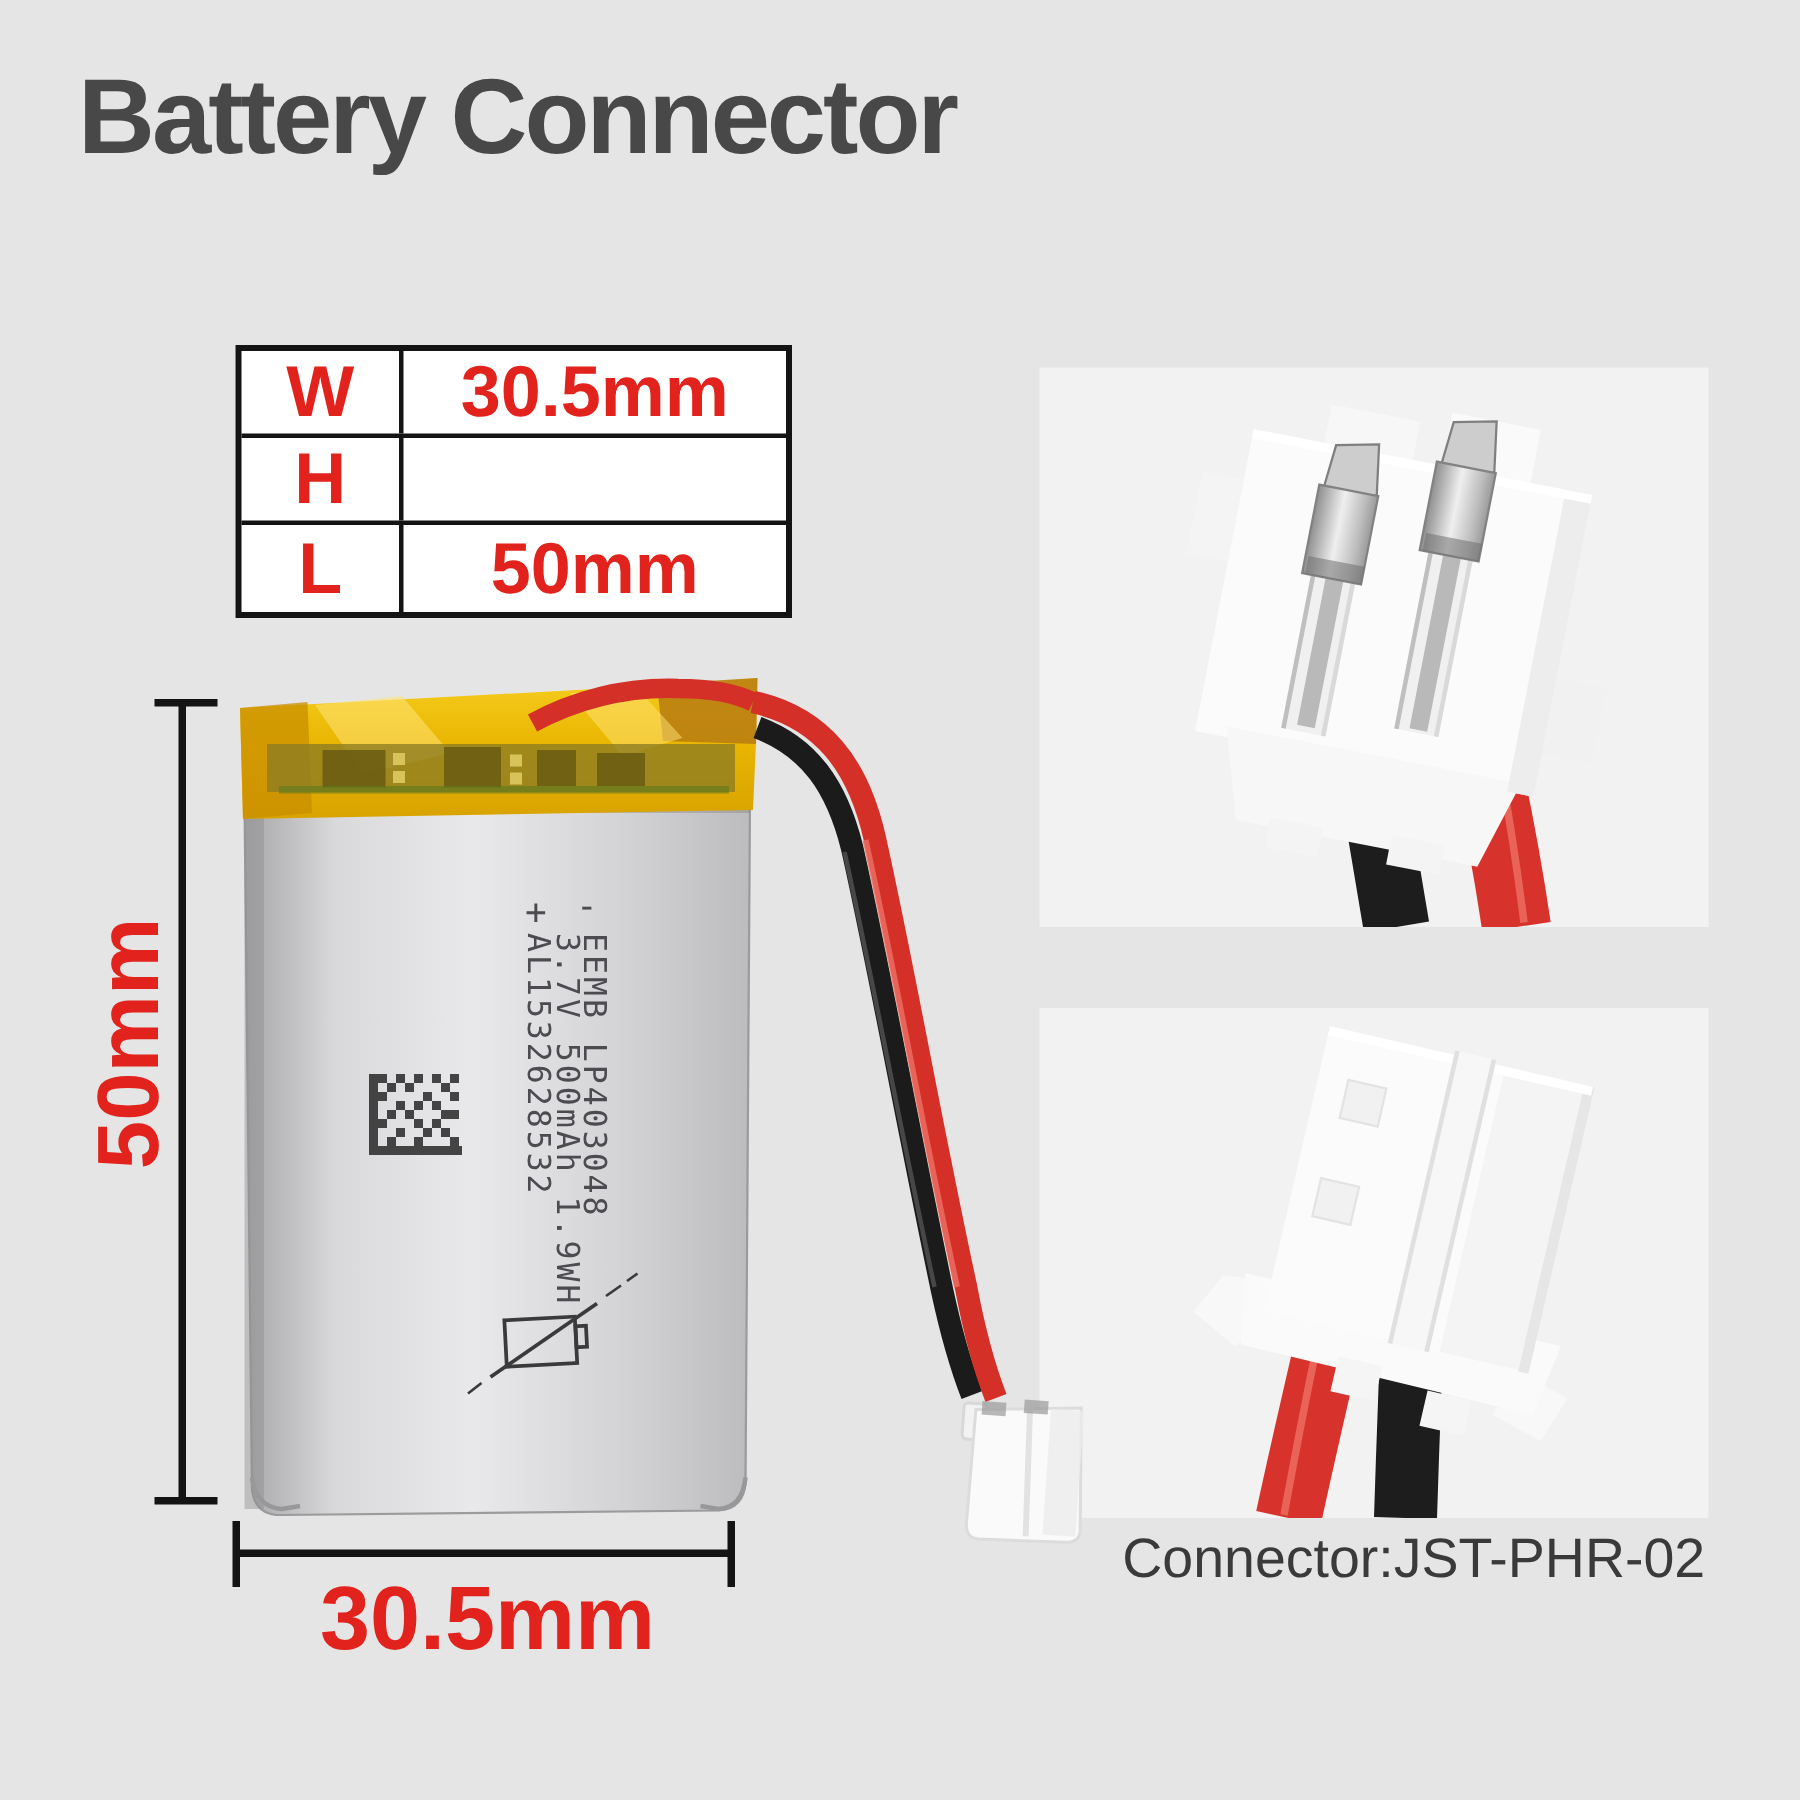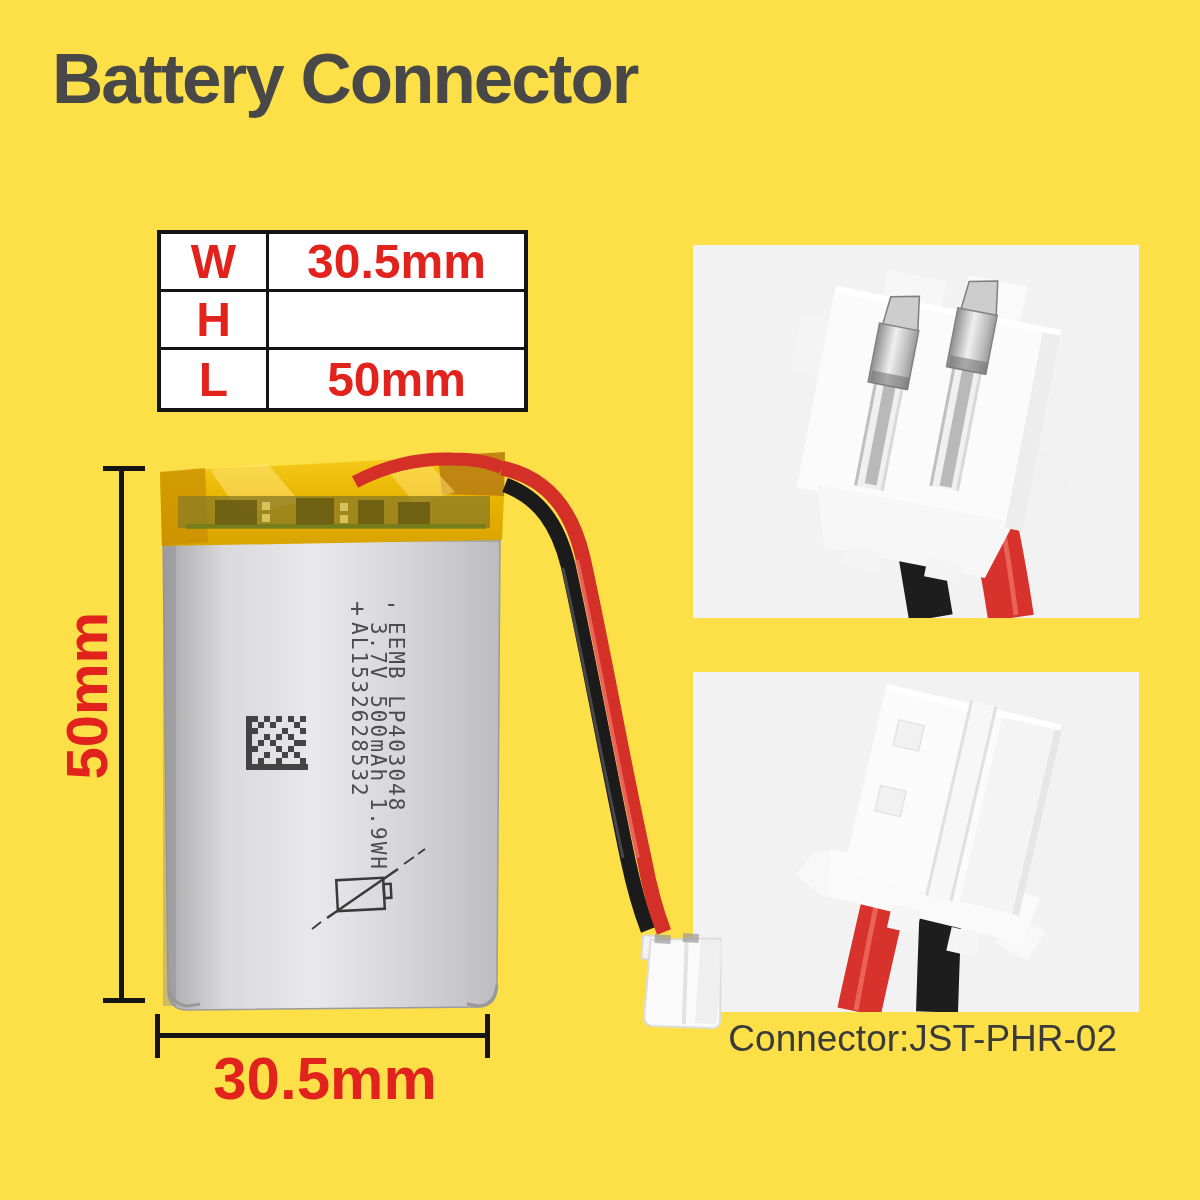--- a/index.html
+++ b/index.html
@@ -1,16 +1,16 @@
 <!DOCTYPE html>
 <html><head>
 <meta charset="utf-8">
 <style>
   html,body{margin:0;padding:0;background:#ffffff;}
-  .canvas{position:relative;width:1200px;height:1200px;background:#fde047;overflow:hidden;
+  .canvas{position:relative;width:1200px;height:1200px;background:#e5e5e5;overflow:hidden;
           font-family:"Liberation Sans",sans-serif;}
 
   .page-title{position:absolute;left:52px;top:38px;font-size:71px;font-weight:700;
               color:#484848;letter-spacing:-2px;white-space:nowrap;}
 
   
   .spec-table{position:absolute;left:157px;top:230px;width:371px;height:182px;
               border:4px solid #141414;box-sizing:border-box;background:#fff;}
   .spec-row{display:flex;height:58px;border-bottom:3px solid #141414;box-sizing:border-box;}
   .spec-row:last-child{border-bottom:none;}
@@ -26,21 +26,21 @@
   .dim-label-h{left:16px;top:676px;width:140px;font-size:58px;transform:rotate(-90deg);}
   .dim-label-w{left:180px;top:1044px;width:290px;font-size:60px;}
 
   
   .photo{position:absolute;background:#f2f2f2;overflow:hidden;z-index:1;}
   .photo-top{left:693px;top:245px;width:446px;height:373px;}
   .photo-bottom{left:693px;top:672px;width:446px;height:340px;}
 
   .battery-scene{position:absolute;left:140px;top:430px;width:620px;height:620px;z-index:2;}
 
-  .connector-caption{position:absolute;left:662px;top:1018px;width:455px;text-align:right;
+  .connector-caption{position:absolute;left:715px;top:1018px;width:455px;text-align:center;
                      font-size:37px;font-weight:400;color:#3a3a3a;letter-spacing:0px;}
 </style>
 </head>
 <body>
 
 <div class="canvas">
 
   <div class="page-title">Battery Connector</div>
 
   <div class="spec-table">

